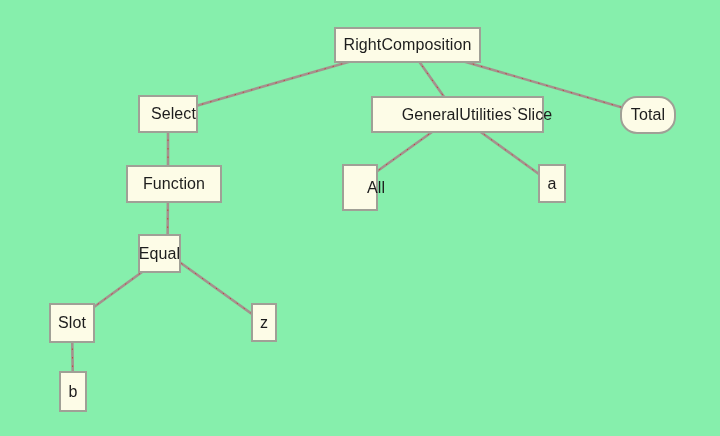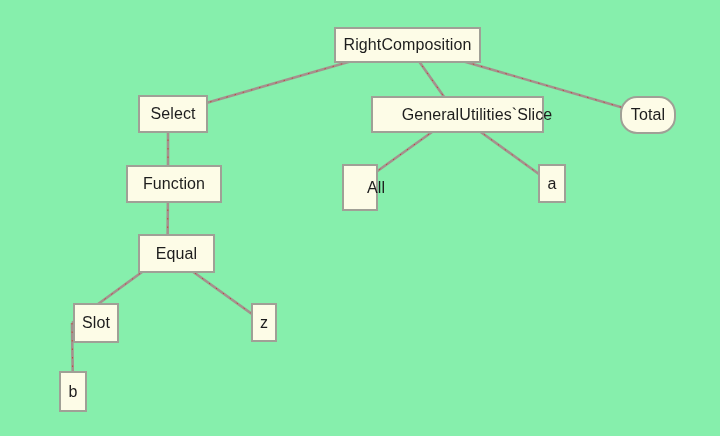--- a/index.html
+++ b/index.html
@@ -61,42 +61,42 @@
       <line x1="72" y1="323" x2="73" y2="391.5" stroke="#a5918d" stroke-width="2.6"></line>
       <line x1="72" y1="323" x2="73" y2="391.5" stroke="#c0392b" stroke-width="1" stroke-dasharray="1.5 7" opacity="0.8"></line>
       <line x1="456.5" y1="114.5" x2="360" y2="183.5" stroke="#a5918d" stroke-width="2.6"></line>
       <line x1="456.5" y1="114.5" x2="360" y2="183.5" stroke="#c0392b" stroke-width="1" stroke-dasharray="1.5 7" opacity="0.8"></line>
       <line x1="456.5" y1="114.5" x2="552" y2="183.5" stroke="#a5918d" stroke-width="2.6"></line>
       <line x1="456.5" y1="114.5" x2="552" y2="183.5" stroke="#c0392b" stroke-width="1" stroke-dasharray="1.5 7" opacity="0.8"></line>
     </svg>
 <div class="tree-node" style="left: 334px; top: 27px; width: 147px; height: 36px;">
       <span>RightComposition</span>
     </div>
-    <div class="tree-node" style="left: 138px; top: 95px; width: 70px; height: 38px;">
+    <div class="tree-node" style="left: 138px; top: 95px; width: 60px; height: 38px; justify-content: flex-end;">
       <span>Select</span>
     </div>
     <div class="tree-node" style="left: 371px; top: 96px; width: 173px; height: 37px; padding-left: 39px;">
       <span>GeneralUtilities`Slice</span>
     </div>
     <div class="tree-node" style="left: 620px; top: 96px; width: 56px; height: 38px; border-radius: 17px;">
       <span>Total</span>
     </div>
     <div class="tree-node" style="left: 126px; top: 165px; width: 96px; height: 38px;">
       <span>Function</span>
     </div>
     <div class="tree-node" style="left: 342px; top: 164px; width: 36px; height: 47px; padding-left: 32px;">
       <span>All</span>
     </div>
     <div class="tree-node" style="left: 538px; top: 164px; width: 28px; height: 39px;">
       <span>a</span>
     </div>
-    <div class="tree-node" style="left: 138px; top: 234px; width: 77px; height: 39px;">
+    <div class="tree-node" style="left: 138px; top: 234px; width: 43px; height: 39px;">
       <span>Equal</span>
     </div>
-    <div class="tree-node" style="left: 49px; top: 303px; width: 46px; height: 40px; margin-left: 24px;">
+    <div class="tree-node" style="left: 49px; top: 303px; width: 46px; height: 40px;">
       <span>Slot</span>
     </div>
     <div class="tree-node" style="left: 251px; top: 303px; width: 26px; height: 39px;">
       <span>z</span>
     </div>
     <div class="tree-node" style="left: 59px; top: 371px; width: 28px; height: 41px;">
       <span>b</span>
     </div>
   </div>
 

